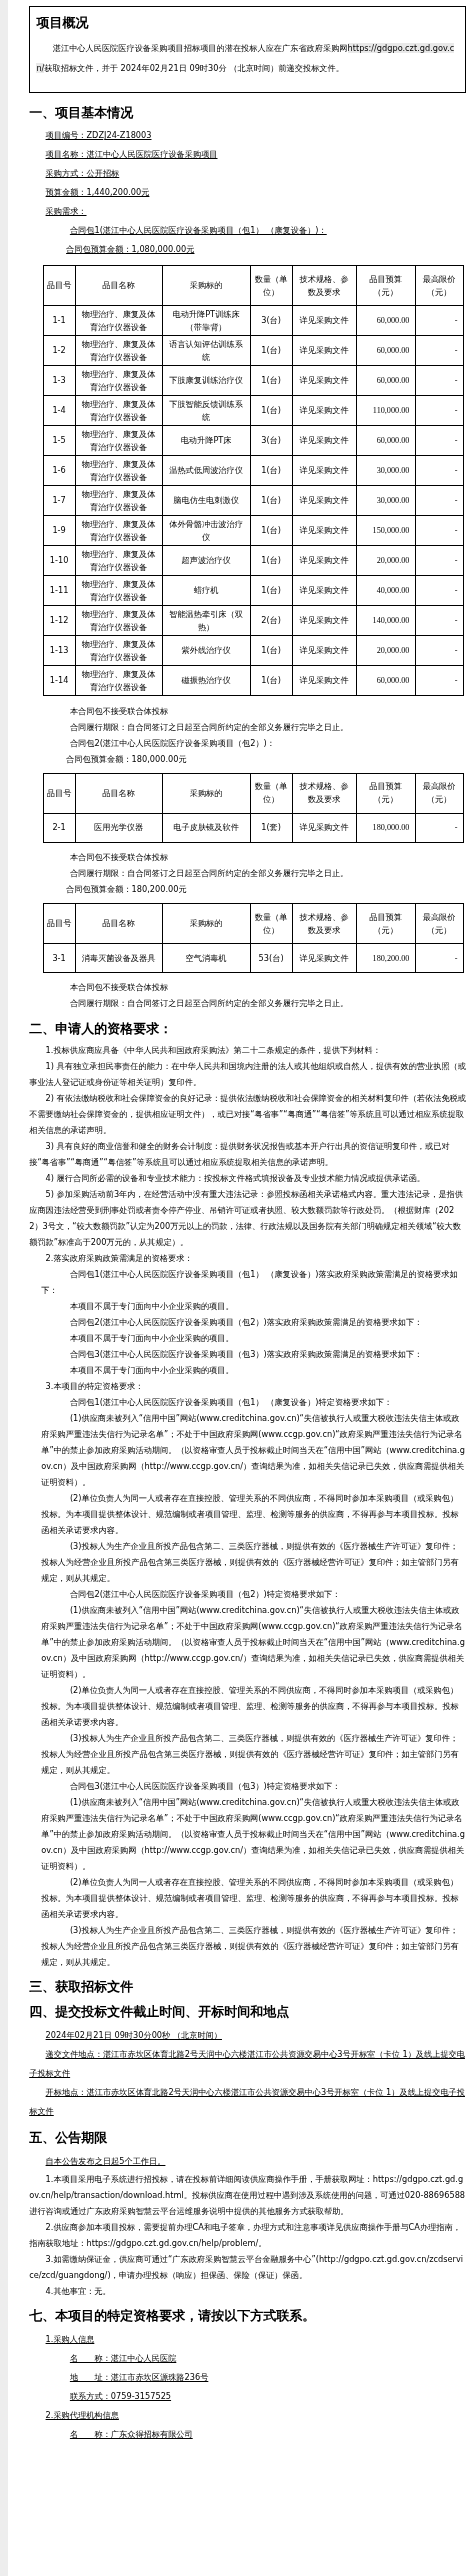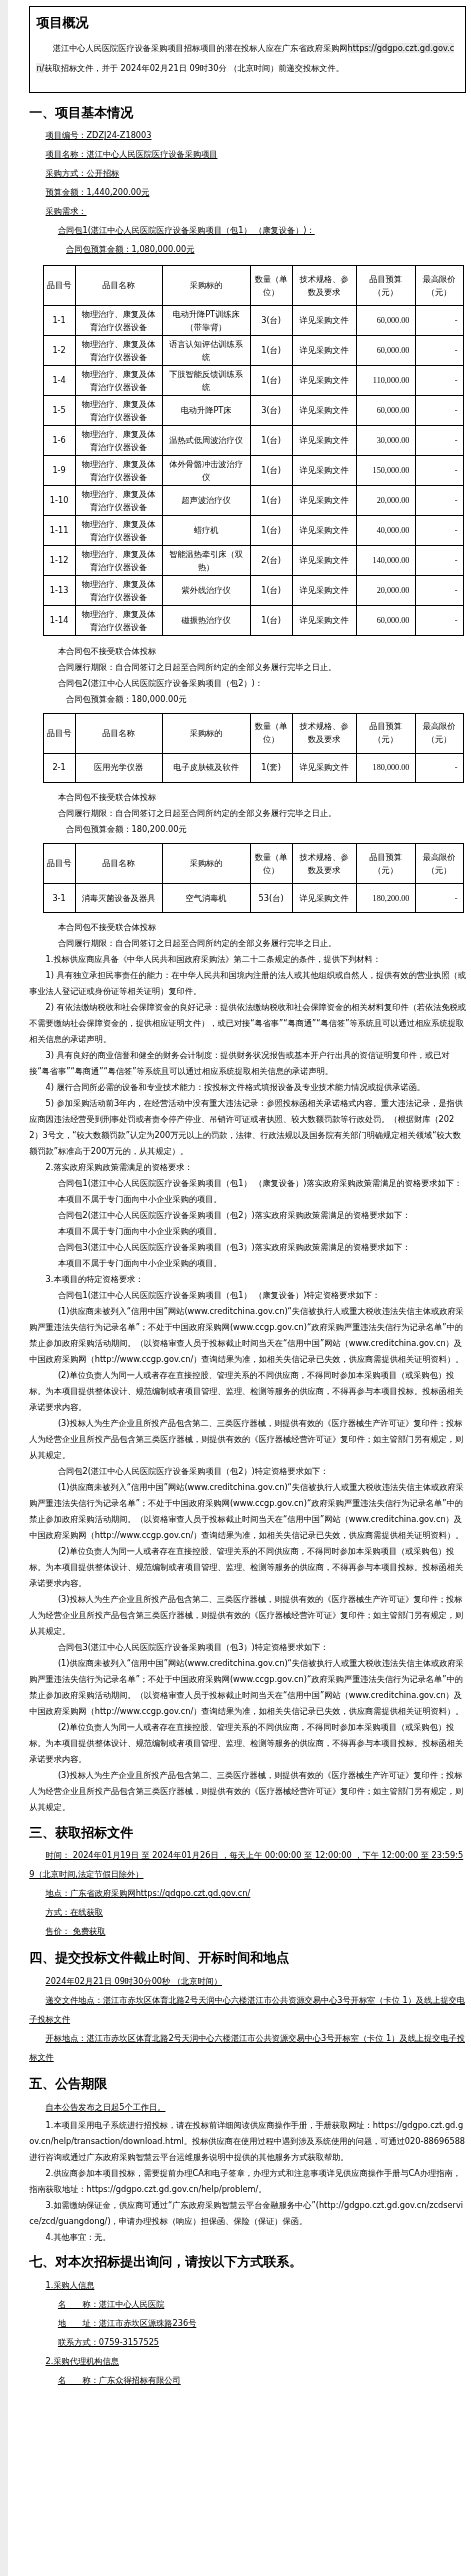--- a/index.html
+++ b/index.html
@@ -2,21 +2,21 @@
 <html style="font-size:8.2px"><head>
 <meta charset="utf-8">
 <style>
   html,body{margin:0;padding:0;background:#ffffff;color:#000;font-family:"DejaVu Sans",sans-serif;}
   .page{position:relative;width:471px;height:2683px;overflow:hidden;background:#ffffff;}
   .left-strip{position:absolute;left:0;top:0;width:8.2px;height:100%;background:#ededed;}
   .content{margin-left:8.2px;padding:4.1px 5.2px 0 21px;width:437px;}
   p{margin:0;}
   .para{font-size:8.2px;line-height:16px;text-indent:2em;word-break:break-all;}
   .sparse .para{line-height:19px;text-decoration:underline;}
-  .p35{text-indent:3.5em;}
+  .p35{text-indent:3.5em;margin-left:12px;}
   .p45{text-indent:4.5em;}
   h2.sec{font-size:13px;font-weight:bold;margin:10.3px 0 6.2px;line-height:14.4px;}
   .overview-box{border:0.5px solid #000;margin:2.1px 0 12.4px;padding:7.2px 8.2px 13.4px 6.2px;}
   .box-title{font-size:13px;font-weight:bold;margin:0 0 5.2px;}
   .overview-box .para{line-height:20.6px;}
   .hl{background:#e9e9e9;}
   table.items{border-collapse:collapse;margin:6.2px 0 6.2px 13.4px;width:420px;table-layout:fixed;}
   .items th,.items td{border:0.5px solid #000;font-size:8.2px;line-height:13px;text-align:center;
     vertical-align:middle;padding:1.5px 3.1px;font-weight:normal;word-break:break-all;box-sizing:border-box;}
   .items thead tr{height:40px;}
@@ -80,20 +80,29 @@
           <tr>
             <td>1-2</td>
             <td>物理治疗、康复及体育治疗仪器设备</td>
             <td>语言认知评估训练系统</td>
             <td>1(台)</td>
             <td>详见采购文件</td>
             <td>60,000.00</td>
             <td>-</td>
           </tr>
           <tr>
+            <td>1-3</td>
+            <td>物理治疗、康复及体育治疗仪器设备</td>
+            <td>下肢康复训练治疗仪</td>
+            <td>1(台)</td>
+            <td>详见采购文件</td>
+            <td>60,000.00</td>
+            <td>-</td>
+          </tr>
+          <tr>
             <td>1-4</td>
             <td>物理治疗、康复及体育治疗仪器设备</td>
             <td>下肢智能反馈训练系统</td>
             <td>1(台)</td>
             <td>详见采购文件</td>
             <td>110,000.00</td>
             <td>-</td>
           </tr>
           <tr>
             <td>1-5</td>
@@ -101,20 +110,29 @@
             <td>电动升降PT床</td>
             <td>3(台)</td>
             <td>详见采购文件</td>
             <td>60,000.00</td>
             <td>-</td>
           </tr>
           <tr>
             <td>1-6</td>
             <td>物理治疗、康复及体育治疗仪器设备</td>
             <td>温热式低周波治疗仪</td>
+            <td>1(台)</td>
+            <td>详见采购文件</td>
+            <td>30,000.00</td>
+            <td>-</td>
+          </tr>
+          <tr>
+            <td>1-7</td>
+            <td>物理治疗、康复及体育治疗仪器设备</td>
+            <td>脑电仿生电刺激仪</td>
             <td>1(台)</td>
             <td>详见采购文件</td>
             <td>30,000.00</td>
             <td>-</td>
           </tr>
           <tr>
             <td>1-9</td>
             <td>物理治疗、康复及体育治疗仪器设备</td>
             <td>体外骨骼冲击波治疗仪</td>
             <td>1(台)</td>
@@ -249,20 +267,21 @@
             <td>-</td>
           </tr>
         </tbody>
     </table>
 
     <div>
         <p class="para p35">本合同包不接受联合体投标</p>
         <p class="para p35">合同履行期限：自合同签订之日起至合同所约定的全部义务履行完毕之日止。</p>
       </div>
 
+    <h2 class="sec">二、申请人的资格要求：</h2>
     <div>
         <p class="para">1.投标供应商应具备《中华人民共和国政府采购法》第二十二条规定的条件，提供下列材料：</p>
         <p class="para">1) 具有独立承担民事责任的能力：在中华人民共和国境内注册的法人或其他组织或自然人，提供有效的营业执照（或事业法人登记证或身份证等相关证明）复印件。</p>
         <p class="para">2) 有依法缴纳税收和社会保障资金的良好记录：提供依法缴纳税收和社会保障资金的相关材料复印件（若依法免税或不需要缴纳社会保障资金的，提供相应证明文件），或已对接“粤省事”“粤商通”“粤信签”等系统且可以通过相应系统提取相关信息的承诺声明。</p>
         <p class="para">3) 具有良好的商业信誉和健全的财务会计制度：提供财务状况报告或基本开户行出具的资信证明复印件，或已对接“粤省事”“粤商通”“粤信签”等系统且可以通过相应系统提取相关信息的承诺声明。</p>
         <p class="para">4) 履行合同所必需的设备和专业技术能力：按投标文件格式填报设备及专业技术能力情况或提供承诺函。</p>
         <p class="para">5) 参加采购活动前3年内，在经营活动中没有重大违法记录：参照投标函相关承诺格式内容。重大违法记录，是指供应商因违法经营受到刑事处罚或者责令停产停业、吊销许可证或者执照、较大数额罚款等行政处罚。（根据财库（2022）3号文，“较大数额罚款”认定为200万元以上的罚款，法律、行政法规以及国务院有关部门明确规定相关领域“较大数额罚款”标准高于200万元的，从其规定）。</p>
         <p class="para">2.落实政府采购政策需满足的资格要求：</p>
         <p class="para p35">合同包1(湛江中心人民医院医疗设备采购项目（包1） （康复设备）)落实政府采购政策需满足的资格要求如下：</p>
         <p class="para p35">本项目不属于专门面向中小企业采购的项目。</p>
@@ -279,47 +298,41 @@
         <p class="para p35">(1)供应商未被列入“信用中国”网站(www.creditchina.gov.cn)“失信被执行人或重大税收违法失信主体或政府采购严重违法失信行为记录名单”；不处于中国政府采购网(www.ccgp.gov.cn)“政府采购严重违法失信行为记录名单”中的禁止参加政府采购活动期间。（以资格审查人员于投标截止时间当天在“信用中国”网站（www.creditchina.gov.cn）及中国政府采购网（http://www.ccgp.gov.cn/）查询结果为准，如相关失信记录已失效，供应商需提供相关证明资料）。</p>
         <p class="para p35">(2)单位负责人为同一人或者存在直接控股、管理关系的不同供应商，不得同时参加本采购项目（或采购包）投标。为本项目提供整体设计、规范编制或者项目管理、监理、检测等服务的供应商，不得再参与本项目投标。投标函相关承诺要求内容。</p>
         <p class="para p35">(3)投标人为生产企业且所投产品包含第二、三类医疗器械，则提供有效的《医疗器械生产许可证》复印件；投标人为经营企业且所投产品包含第三类医疗器械，则提供有效的《医疗器械经营许可证》复印件；如主管部门另有规定，则从其规定。</p>
         <p class="para p35">合同包3(湛江中心人民医院医疗设备采购项目（包3）)特定资格要求如下：</p>
         <p class="para p35">(1)供应商未被列入“信用中国”网站(www.creditchina.gov.cn)“失信被执行人或重大税收违法失信主体或政府采购严重违法失信行为记录名单”；不处于中国政府采购网(www.ccgp.gov.cn)“政府采购严重违法失信行为记录名单”中的禁止参加政府采购活动期间。（以资格审查人员于投标截止时间当天在“信用中国”网站（www.creditchina.gov.cn）及中国政府采购网（http://www.ccgp.gov.cn/）查询结果为准，如相关失信记录已失效，供应商需提供相关证明资料）。</p>
         <p class="para p35">(2)单位负责人为同一人或者存在直接控股、管理关系的不同供应商，不得同时参加本采购项目（或采购包）投标。为本项目提供整体设计、规范编制或者项目管理、监理、检测等服务的供应商，不得再参与本项目投标。投标函相关承诺要求内容。</p>
         <p class="para p35">(3)投标人为生产企业且所投产品包含第二、三类医疗器械，则提供有效的《医疗器械生产许可证》复印件；投标人为经营企业且所投产品包含第三类医疗器械，则提供有效的《医疗器械经营许可证》复印件；如主管部门另有规定，则从其规定。</p>
       </div>
 
     <h2 class="sec">三、获取招标文件</h2>
-    <div class="sparse">
-        <p class="para">时间： 2024年01月19日 至 2024年01月26日 ，每天上午 00:00:00 至 12:00:00 ，下午 12:00:00 至 23:59:59（北京时间,法定节假日除外）</p>
-        <p class="para">地点：广东省政府采购网https://gdgpo.czt.gd.gov.cn/</p>
-        <p class="para">方式：在线获取</p>
-        <p class="para">售价： 免费获取</p>
-      </div>
 
     <h2 class="sec">四、提交投标文件截止时间、开标时间和地点</h2>
     <div class="sparse">
         <p class="para">2024年02月21日 09时30分00秒 （北京时间）</p>
         <p class="para">递交文件地点：湛江市赤坎区体育北路2号天润中心六楼湛江市公共资源交易中心3号开标室（卡位 1）及线上提交电子投标文件</p>
         <p class="para">开标地点：湛江市赤坎区体育北路2号天润中心六楼湛江市公共资源交易中心3号开标室（卡位 1）及线上提交电子投标文件</p>
       </div>
 
     <h2 class="sec">五、公告期限</h2>
     <div class="sparse">
         <p class="para">自本公告发布之日起5个工作日。</p>
       </div>
 
     <div>
         <p class="para">1.本项目采用电子系统进行招投标，请在投标前详细阅读供应商操作手册，手册获取网址：https://gdgpo.czt.gd.gov.cn/help/transaction/download.html。投标供应商在使用过程中遇到涉及系统使用的问题，可通过020-88696588 进行咨询或通过广东政府采购智慧云平台运维服务说明中提供的其他服务方式获取帮助。</p>
         <p class="para">2.供应商参加本项目投标，需要提前办理CA和电子签章，办理方式和注意事项详见供应商操作手册与CA办理指南，指南获取地址：https://gdgpo.czt.gd.gov.cn/help/problem/。</p>
         <p class="para">3.如需缴纳保证金，供应商可通过“广东政府采购智慧云平台金融服务中心”(http://gdgpo.czt.gd.gov.cn/zcdservice/zcd/guangdong/)，申请办理投标（响应）担保函、保险（保证）保函。</p>
         <p class="para">4.其他事宜：无。</p>
       </div>
 
-    <h2 class="sec">七、对本次招标提出询问，请按以下方式联系。</h2>
+    <h2 class="sec">七、本项目的特定资格要求，请按以下方式联系。</h2>
     <div class="sparse">
         <p class="para">1.采购人信息</p>
         <p class="para p35">名　　称：湛江中心人民医院</p>
         <p class="para p35">地　　址：湛江市赤坎区源珠路236号</p>
         <p class="para p35">联系方式：0759-3157525</p>
         <p class="para">2.采购代理机构信息</p>
         <p class="para p35">名　　称：广东众得招标有限公司</p>
       </div>
 
   </div>

